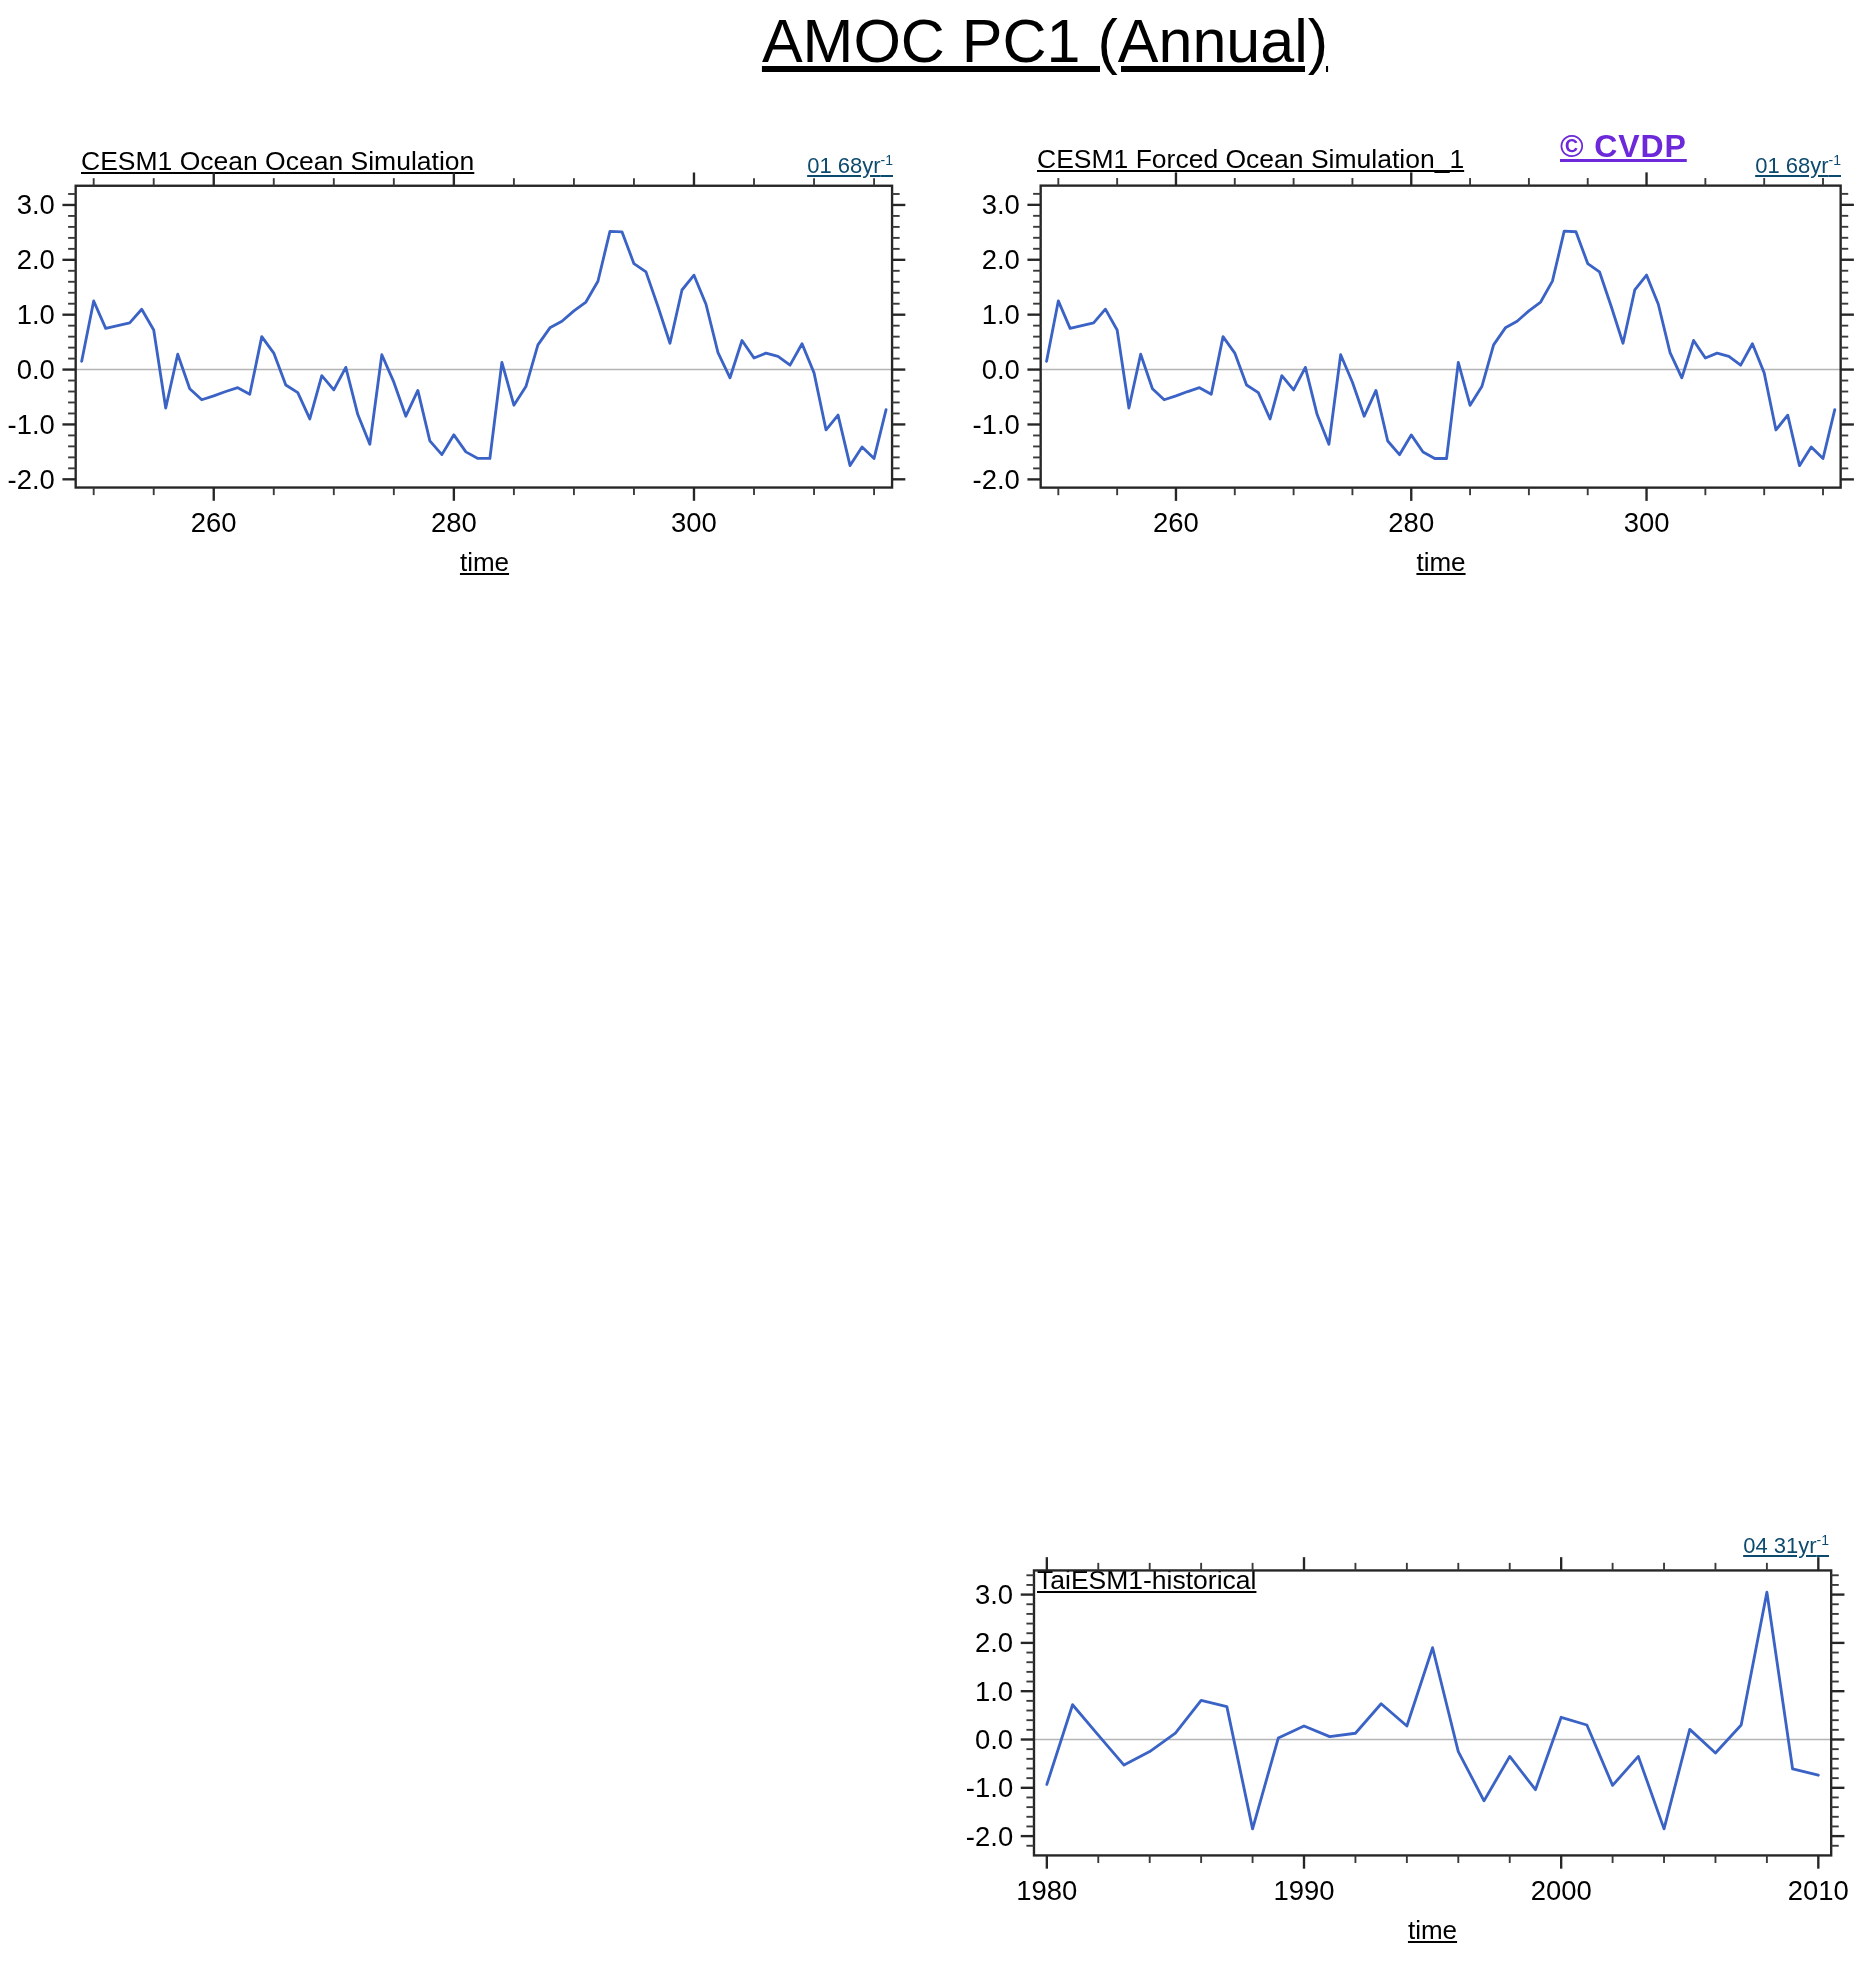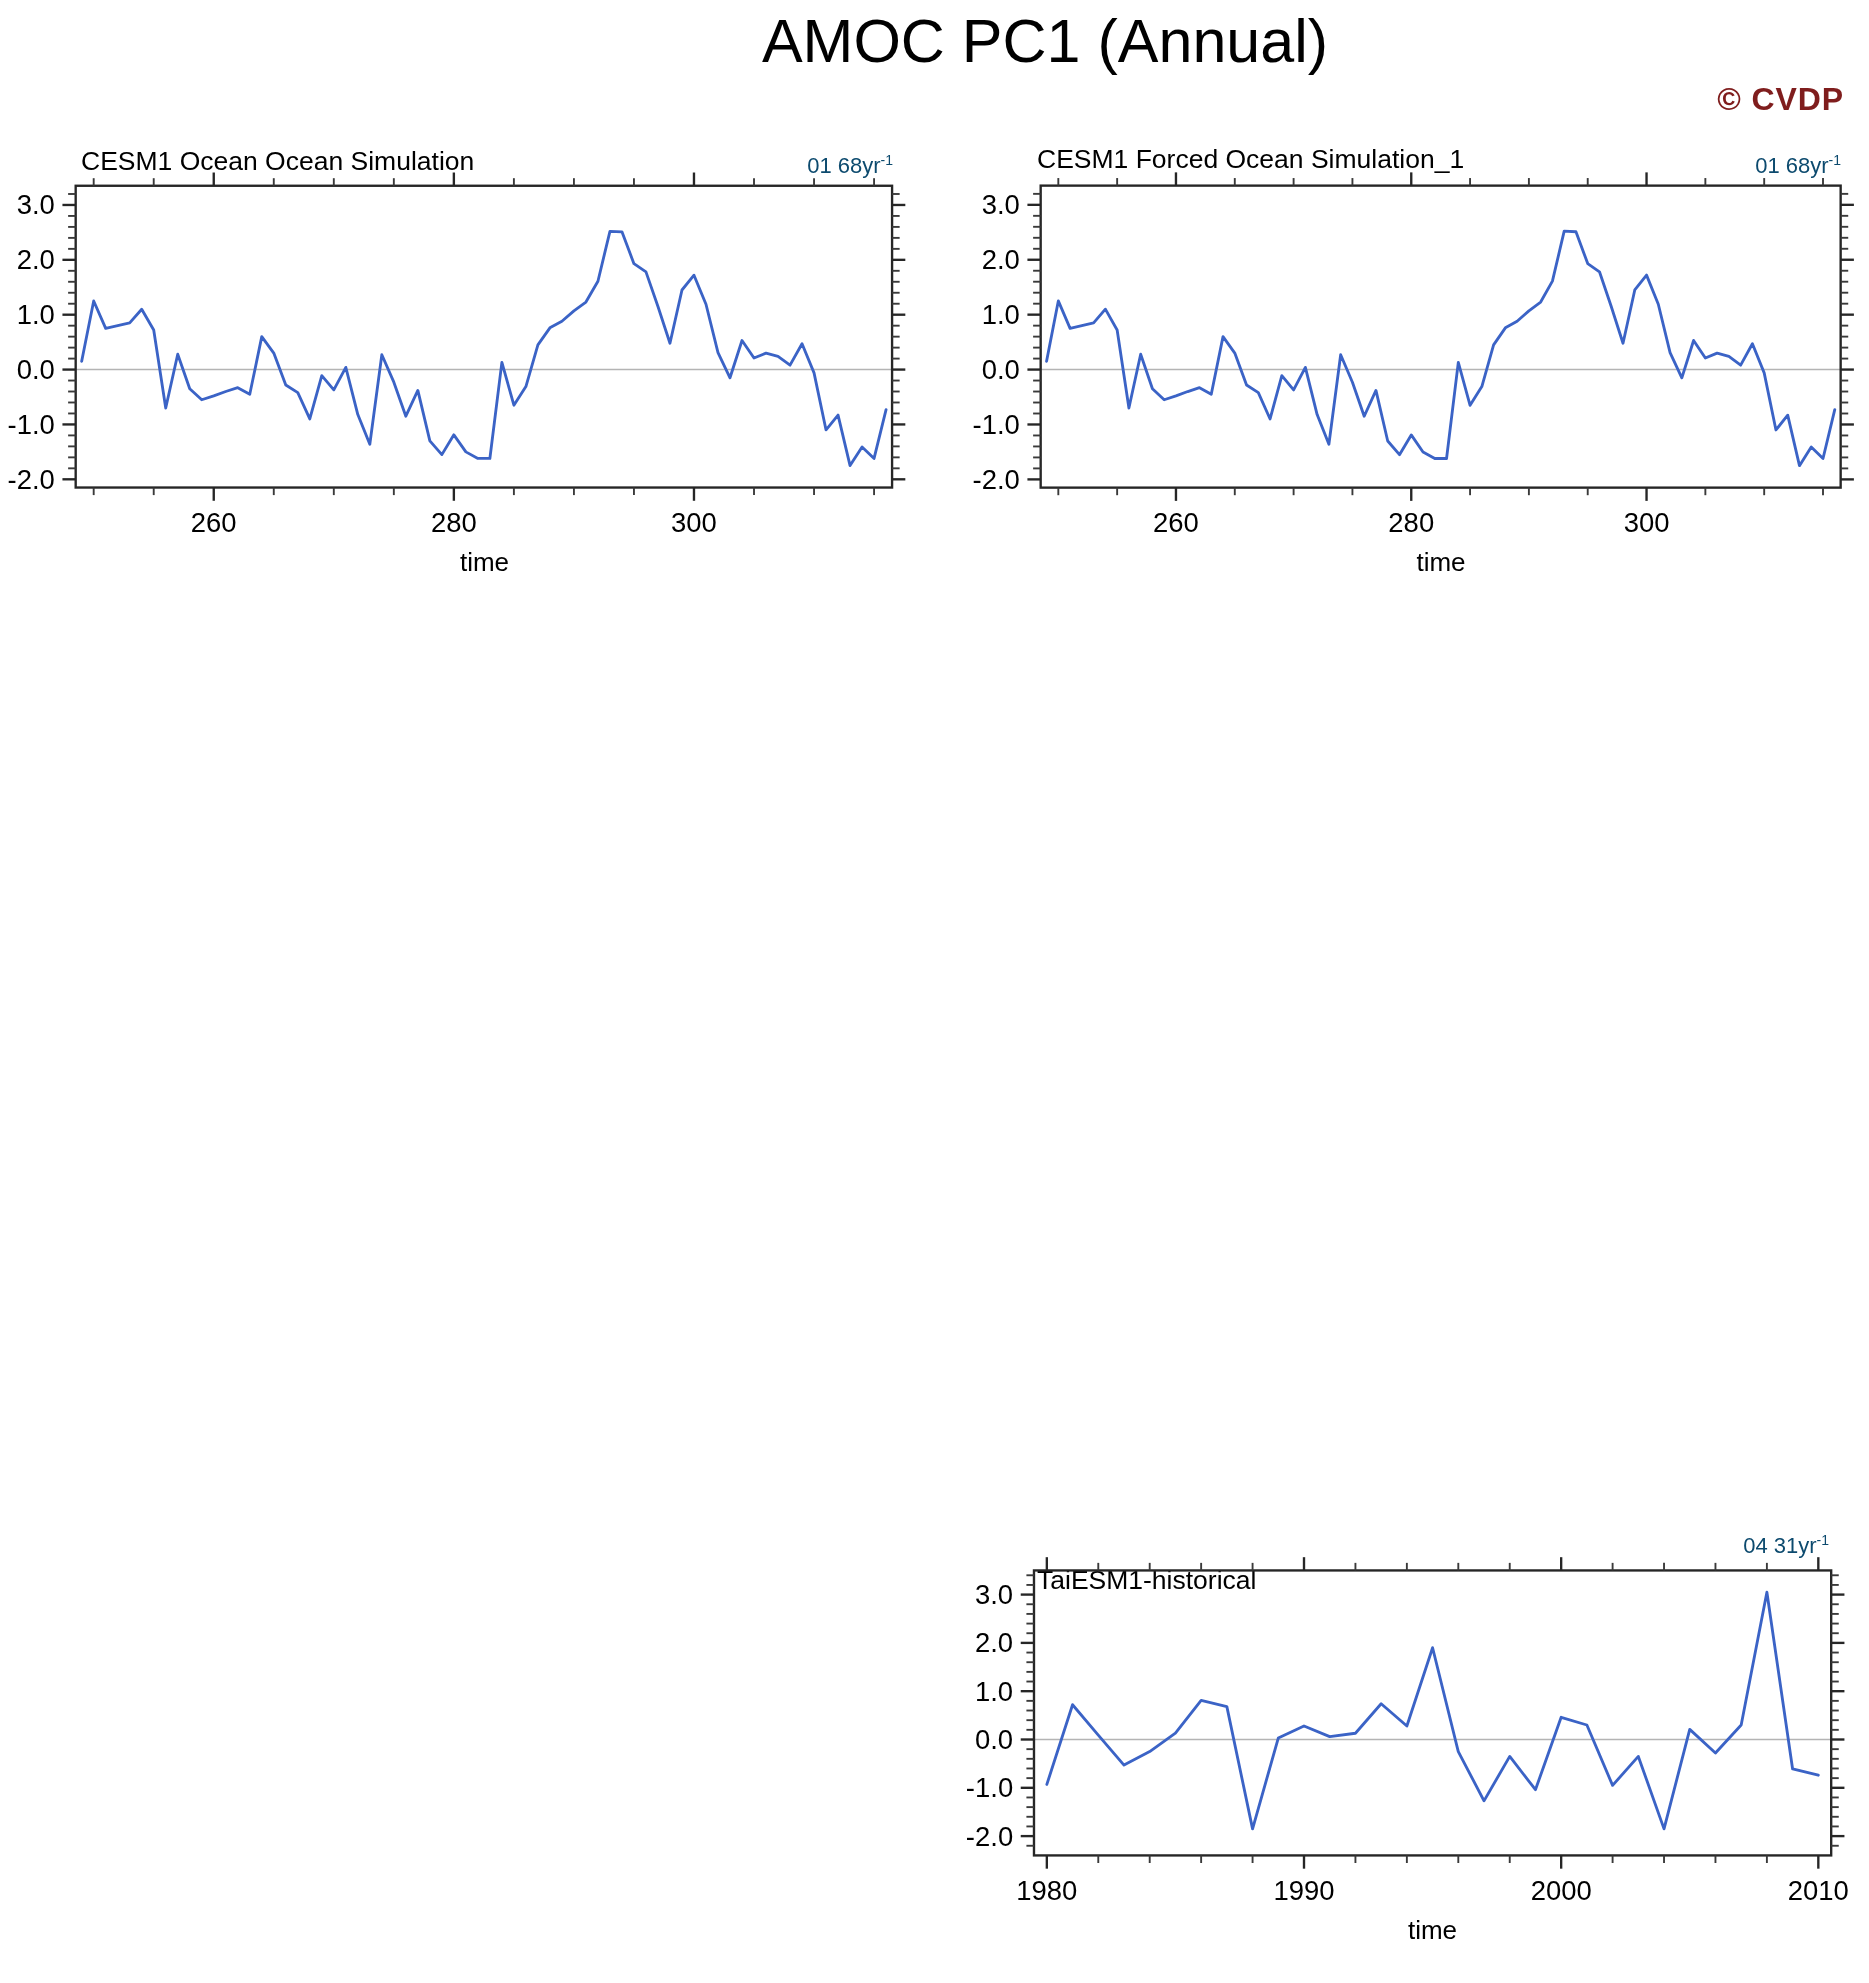--- a/index.html
+++ b/index.html
@@ -1,19 +1,19 @@
 <!DOCTYPE html>
 <html style="font-size:15px"><head>
 <meta charset="utf-8">
 <style>
   html,body{margin:0;padding:0;background:#ffffff;}
   body{width:1870px;height:1984px;position:relative;font-family:"Liberation Sans",sans-serif;color:#111;}
-  .abs{position:absolute;}
+  .abs{position:absolute;text-decoration:underline;}
   .main-title{font-size:61px;font-weight:400;color:#000;text-align:center;white-space:nowrap;}
-  .watermark{font-size:32px;font-weight:700;color:#7f1d1d;text-align:right;letter-spacing:0.9px;}
+  .watermark{font-size:32px;font-weight:700;color:#6d28d9;letter-spacing:0.9px;margin-top:47px;}
   .panel-title{font-size:26.5px;color:#000;white-space:nowrap;}
   .panel-tag{font-size:22px;color:#0c4a6e;text-align:right;white-space:nowrap;}
   .panel-tag sup{font-size:14px;}
   .time-label{font-size:26px;color:#000;text-align:center;}
   svg{position:absolute;overflow:visible;pointer-events:none;}
   .ticklab{font-family:"Liberation Sans",sans-serif;font-size:29px;fill:#000;}
 </style>
 </head>
 <body>
 

